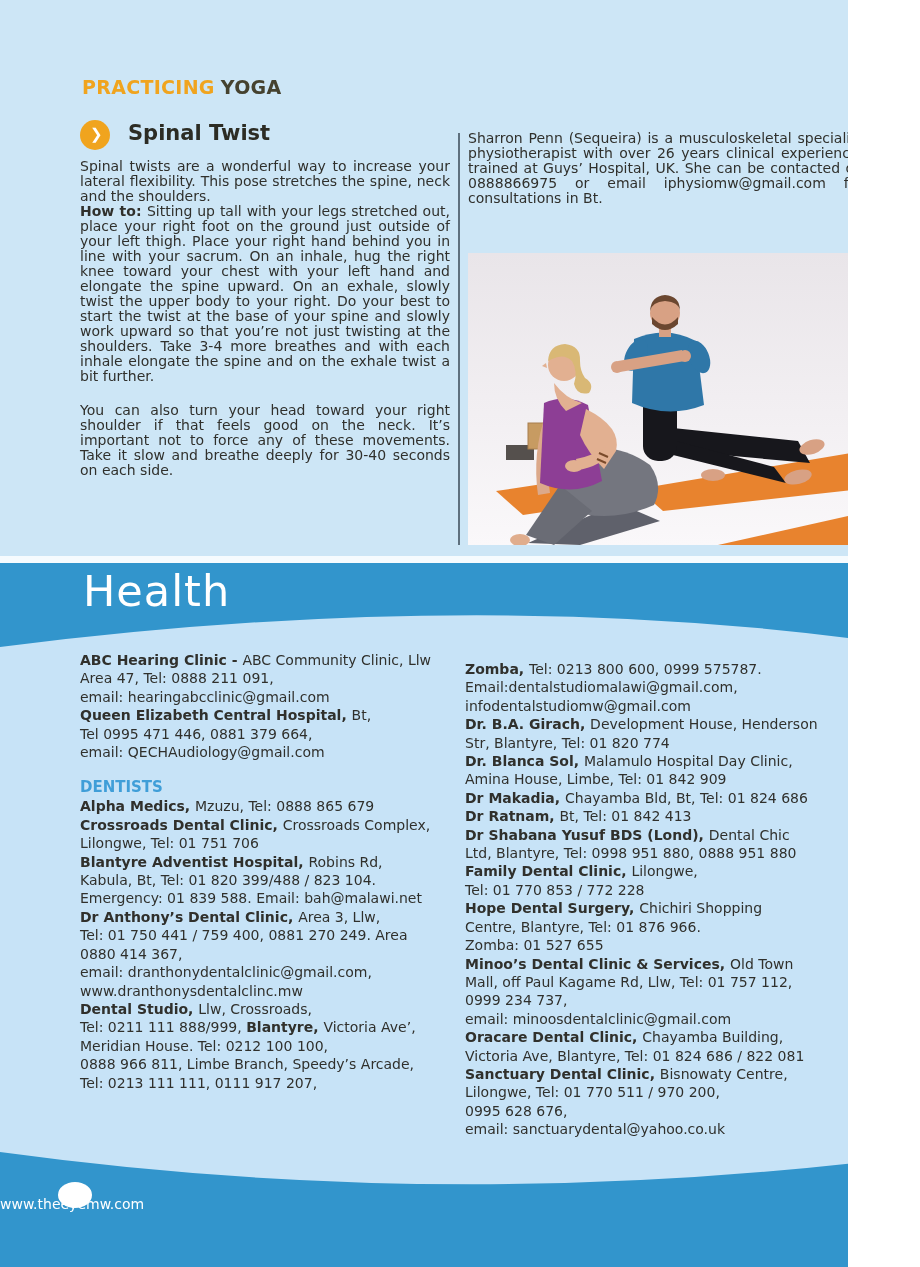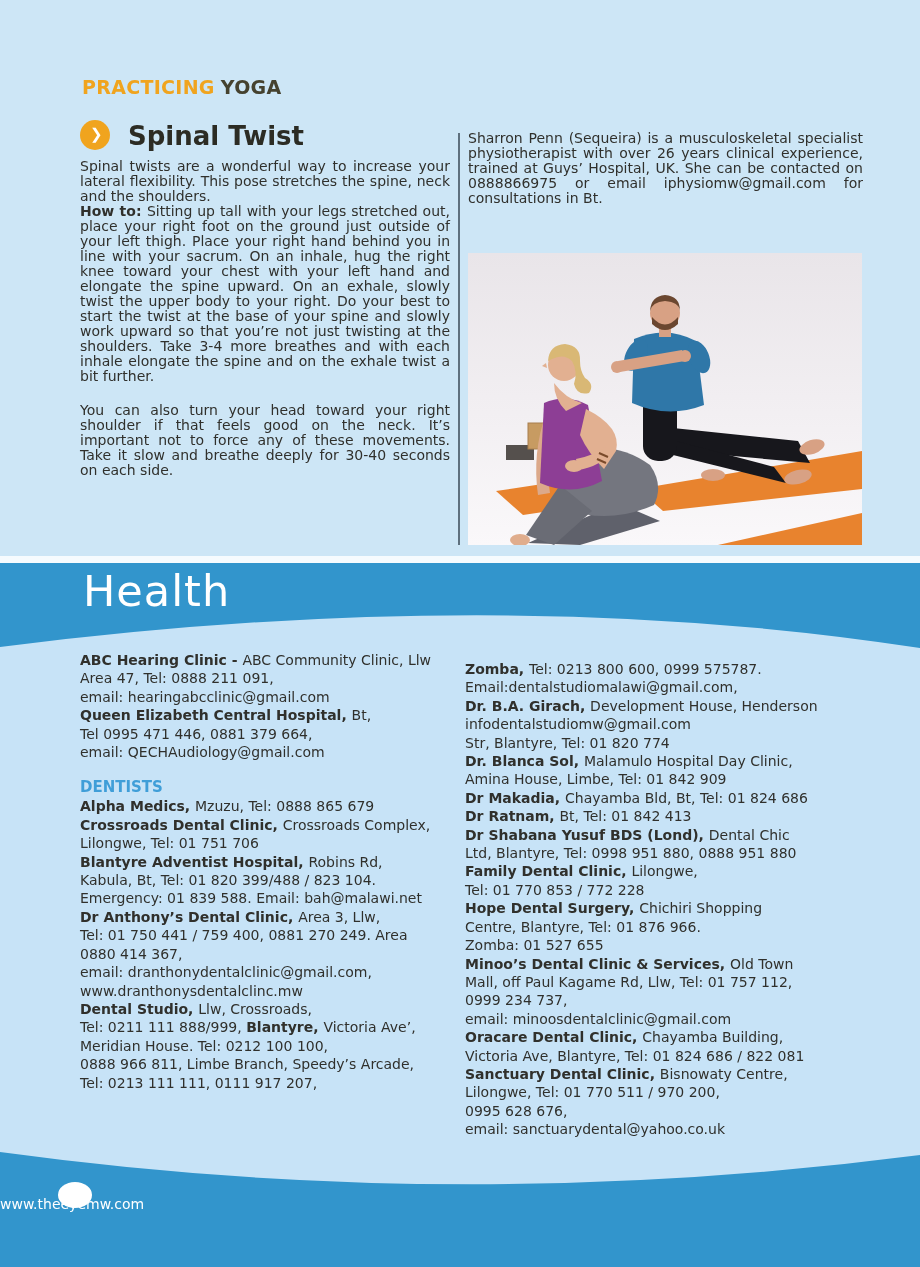--- a/index.html
+++ b/index.html
@@ -1,29 +1,29 @@
 <!DOCTYPE html>
 <html style="--page-bg-top: #cde6f6; --page-bg-list: #c7e3f7; --strip-white: #f6fbfe; --band-blue: #3295cc; --accent-orange: #f0a41e; --kicker-dark: #45422f; --heading-dark: #2c2c24; --body-text: #30302c; --category-blue: #3f9ed8; --divider-gray: #5e707e;"><head>
 <meta charset="utf-8">
 <style>
   html,body{margin:0;padding:0;}
   body{font-family:"DejaVu Sans","Liberation Sans",sans-serif;}
-  .page{position:relative;width:920px;height:1267px;overflow:hidden;background:var(--page-bg-list,#c7e3f7);}
+  .page{position:relative;width:848px;height:1267px;overflow:hidden;background:var(--page-bg-list,#c7e3f7);}
   .article-bg{position:absolute;top:0;left:0;width:920px;height:556px;background:var(--page-bg-top,#cde6f6);}
   .white-strip{position:absolute;top:556px;left:0;width:920px;height:7px;background:var(--strip-white,#f6fbfe);}
 
   .kicker{position:absolute;left:82px;top:76px;font-size:19px;font-weight:bold;letter-spacing:.3px;}
   .kicker .w1{color:var(--accent-orange,#f0a41e);}
   .kicker .w2{color:var(--kicker-dark,#45422f);margin-left:6px;}
 
   .title-row{position:absolute;left:80px;top:118px;height:32px;}
   .bullet-circle{position:absolute;left:0;top:2px;width:30px;height:30px;border-radius:50%;
     background:var(--accent-orange,#f0a41e);color:#fff;}
   .bullet-circle .chev{position:absolute;left:10px;top:5px;font-size:15px;font-weight:bold;}
-  .article-title{position:absolute;left:48px;top:3px;font-size:26px;font-weight:bold;color:var(--heading-dark,#2c2c24);white-space:nowrap;margin:0;}
+  .article-title{position:absolute;left:48px;top:3px;font-size:21px;font-weight:bold;color:var(--heading-dark,#2c2c24);white-space:nowrap;margin:0;}
 
   .left-col{position:absolute;left:80px;top:159px;width:370px;}
   .left-col p, .right-blurb{font-size:14px;line-height:15px;color:var(--body-text,#30302c);text-align:justify;margin:0;}
   .para-gap{margin-top:19px !important;}
 
   .divider{position:absolute;left:458px;top:133px;width:2px;height:412px;background:var(--divider-gray,#5e707e);}
 
   .right-blurb{position:absolute;left:468px;top:131px;width:395px;}
   .photo{position:absolute;left:468px;top:253px;width:394px;height:292px;}
 
@@ -154,22 +154,22 @@
       <div class="dir-line"><span>www.dranthonysdentalclinc.mw</span></div>
       <div class="dir-line"><b>Dental Studio, </b><span>Llw, Crossroads,</span></div>
       <div class="dir-line"><span>Tel: 0211 111 888/999, </span><b>Blantyre, </b><span>Victoria Ave’,</span></div>
       <div class="dir-line"><span>Meridian House. Tel: 0212 100 100,</span></div>
       <div class="dir-line"><span>0888 966 811, Limbe Branch, Speedy’s Arcade,</span></div>
       <div class="dir-line"><span>Tel: 0213 111 111, 0111 917 207,</span></div>
     </div>
   <div class="dir-col dir-right" id="dir-right">
       <div class="dir-line"><b>Zomba, </b><span>Tel: 0213 800 600, 0999 575787.</span></div>
       <div class="dir-line"><span>Email:dentalstudiomalawi@gmail.com,</span></div>
+      <div class="dir-line"><span>infodentalstudiomw@gmail.com</span></div>
       <div class="dir-line"><b>Dr. B.A. Girach, </b><span>Development House, Henderson</span></div>
-      <div class="dir-line"><span>infodentalstudiomw@gmail.com</span></div>
       <div class="dir-line"><span>Str, Blantyre, Tel: 01 820 774</span></div>
       <div class="dir-line"><b>Dr. Blanca Sol, </b><span>Malamulo Hospital Day Clinic,</span></div>
       <div class="dir-line"><span>Amina House, Limbe, Tel: 01 842 909</span></div>
       <div class="dir-line"><b>Dr Makadia, </b><span>Chayamba Bld, Bt, Tel: 01 824 686</span></div>
       <div class="dir-line"><b>Dr Ratnam, </b><span>Bt, Tel: 01 842 413</span></div>
       <div class="dir-line"><b>Dr Shabana Yusuf BDS (Lond), </b><span>Dental Chic</span></div>
       <div class="dir-line"><span>Ltd, Blantyre, Tel: 0998 951 880, 0888 951 880</span></div>
       <div class="dir-line"><b>Family Dental Clinic, </b><span>Lilongwe,</span></div>
       <div class="dir-line"><span>Tel: 01 770 853 / 772 228</span></div>
       <div class="dir-line"><b>Hope Dental Surgery, </b><span>Chichiri Shopping</span></div>

